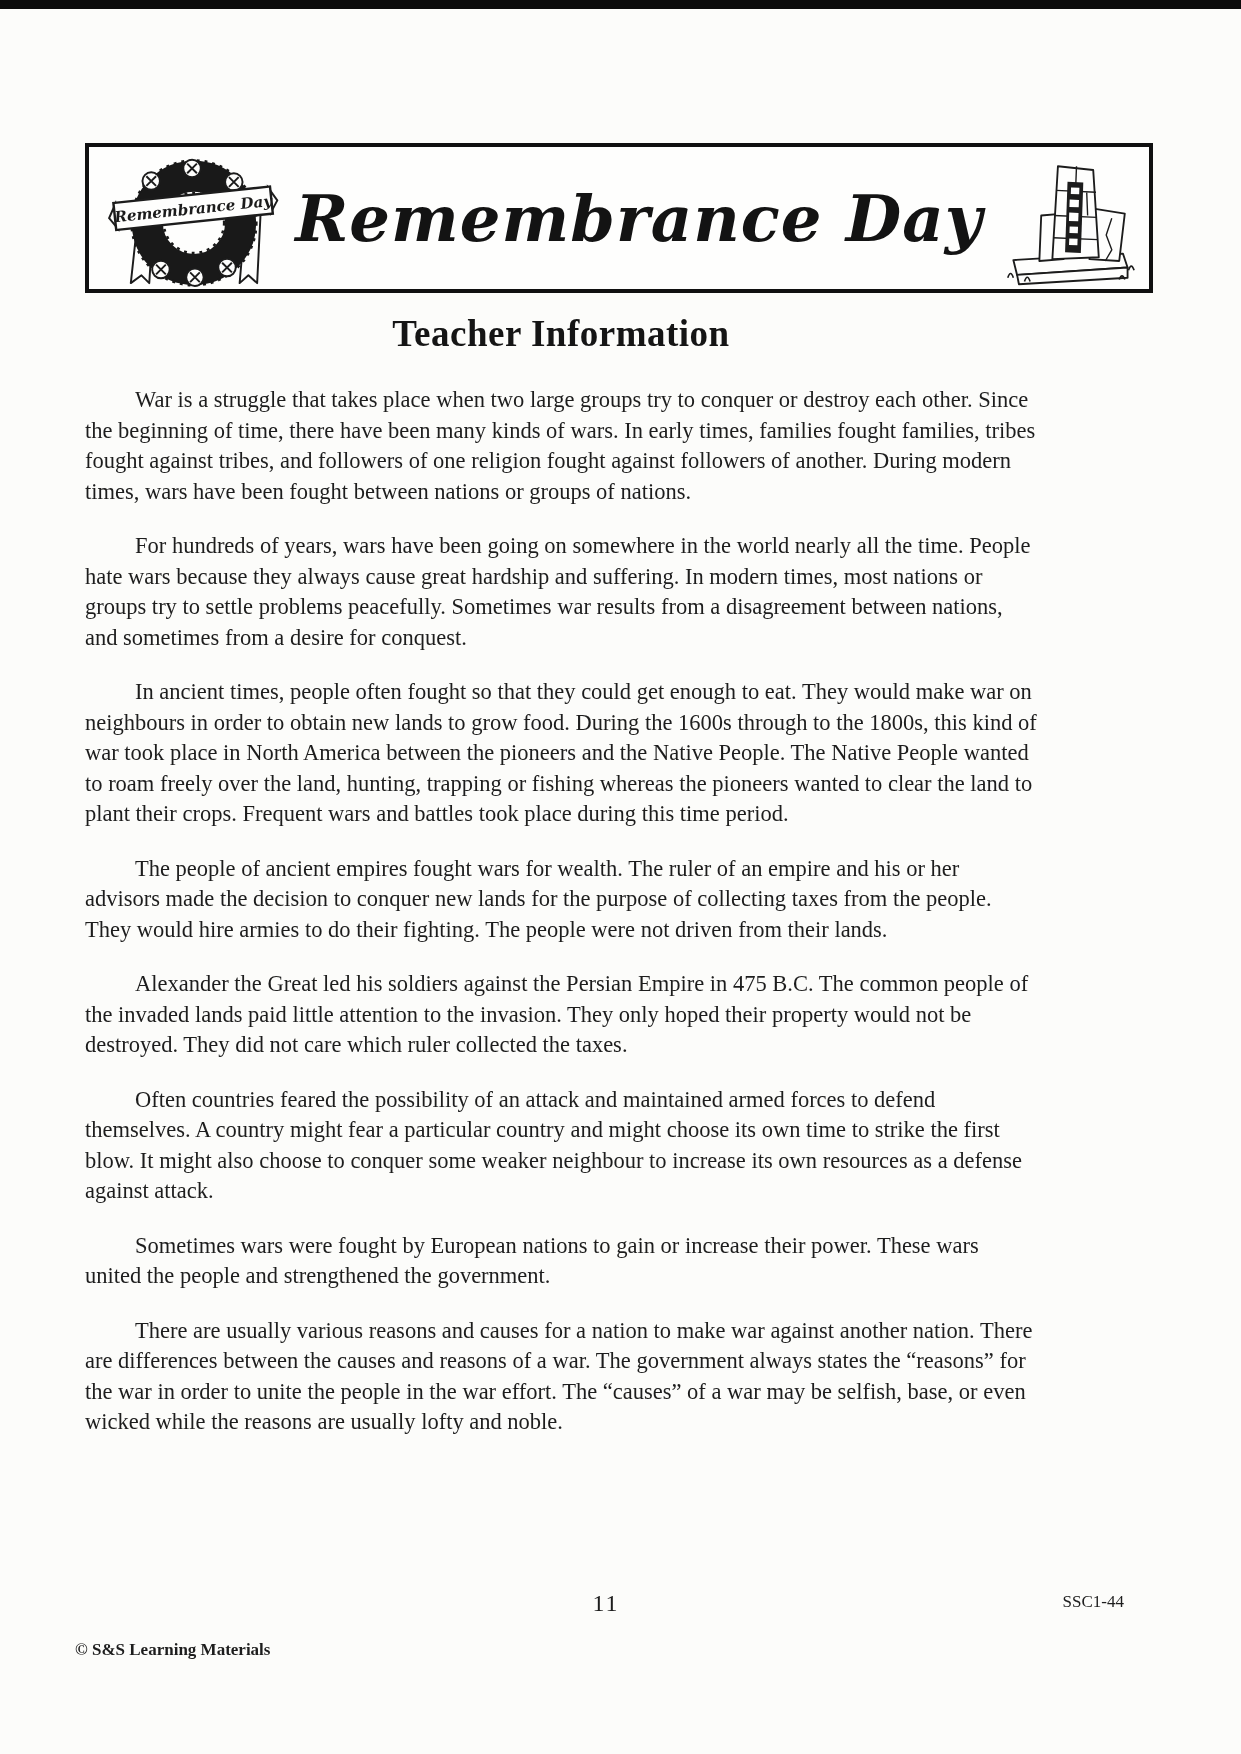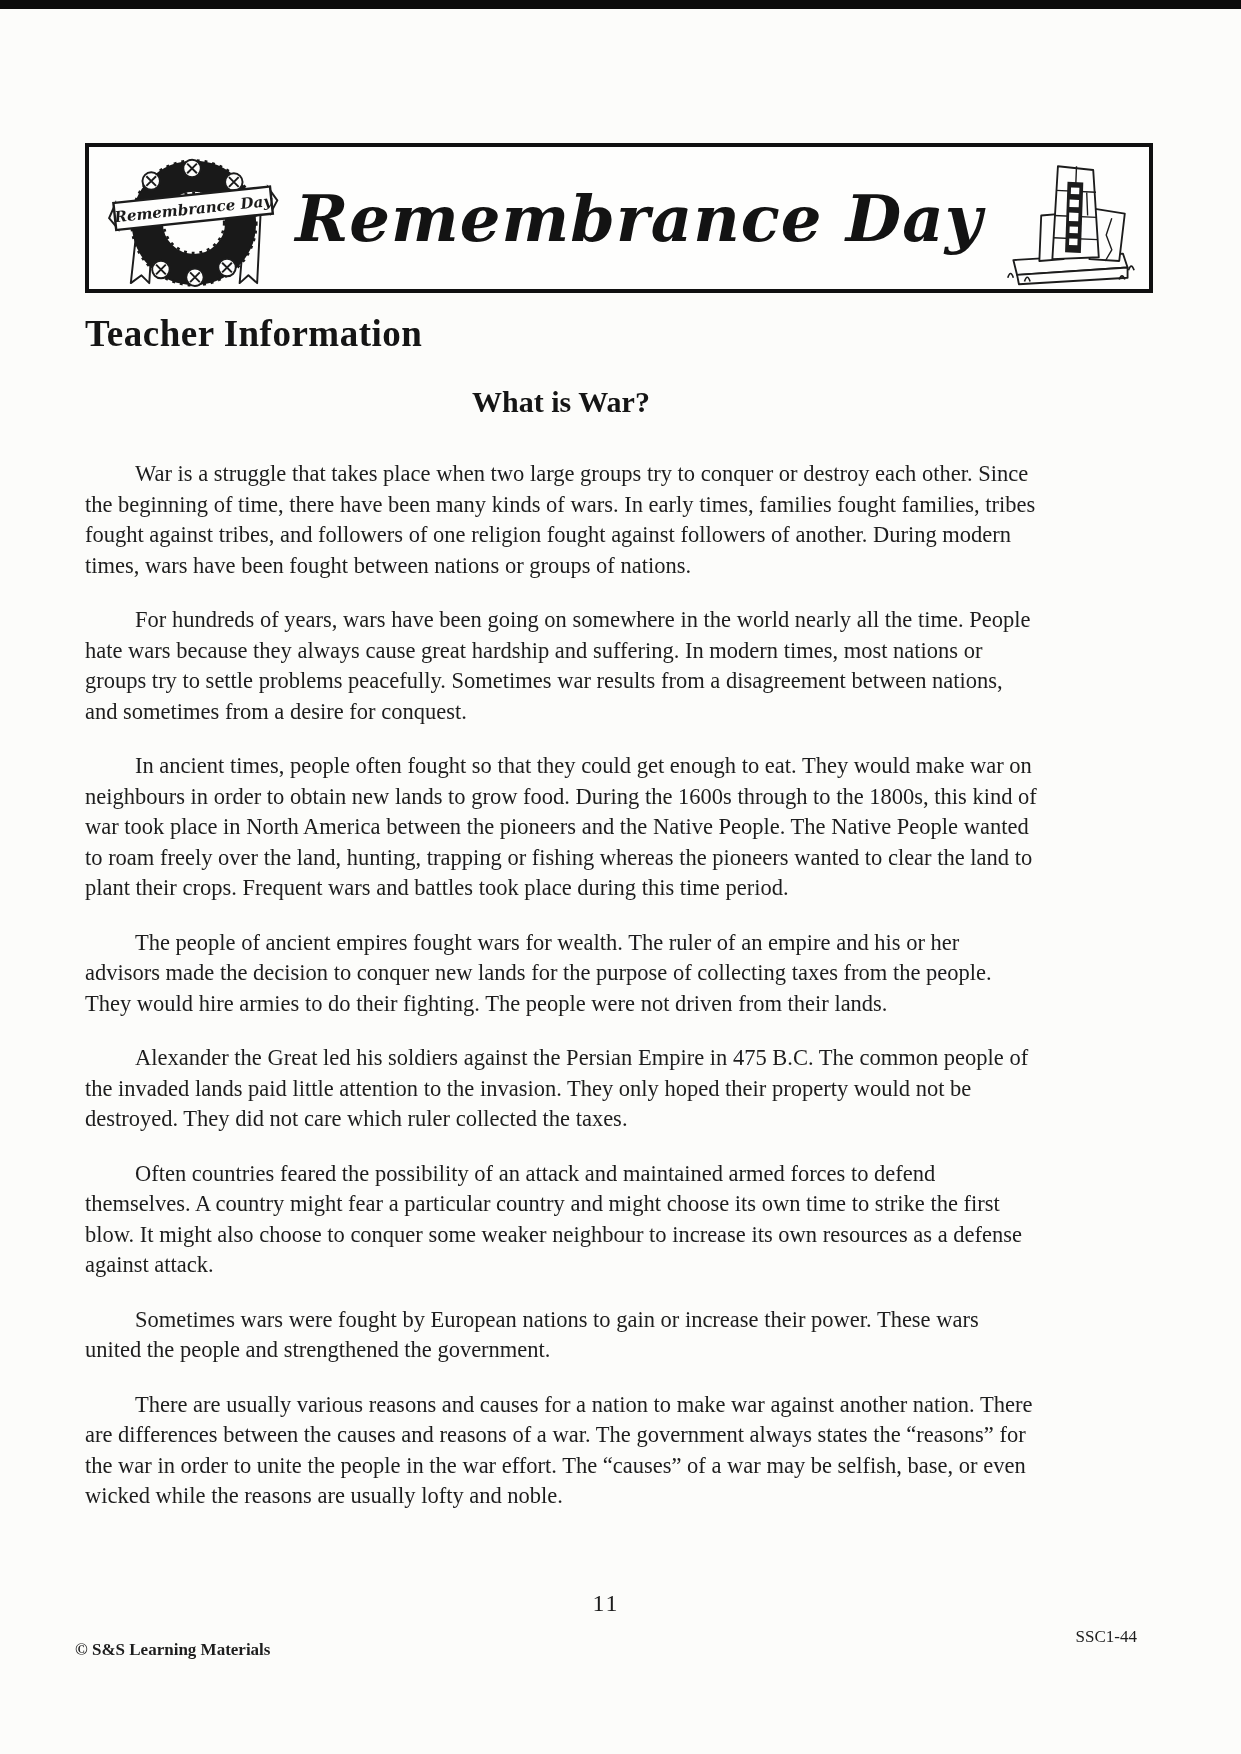--- a/index.html
+++ b/index.html
@@ -21,21 +21,21 @@
     position:absolute; left:200px; right:160px; top:0; bottom:0;
     display:flex; align-items:center; justify-content:center;
     font-family:"DejaVu Serif", serif; font-style:italic; font-weight:bold;
     font-size:64px; letter-spacing:1px; color:#131313; white-space:nowrap;
     margin:0;
   }
 
   
   .text-col { position:absolute; left:85px; top:312px; width:952px; }
   .page-title {
-    margin:0 0 30px; font-size:37px; font-weight:bold;
+    margin:0 0 30px; text-align:center; font-size:37px; font-weight:bold;
     letter-spacing:0.5px; color:#151515;font-family:Liberation Serif, serif;
   }
   .section-title {
     margin:0 0 40px; text-align:center; font-size:30px; font-weight:bold;
     color:#151515;
   }
   .text-col p {
     margin:8px 0 24px; font-size:22.5px; line-height:30.5px;
     text-indent:50px; color:#1d1d1d;
   }
@@ -43,21 +43,21 @@
   
   .footer {
     position:absolute; left:75px; right:104px; top:1590px; height:26px;
     font-size:17px; color:#1d1d1d;
   }
   .footer .copyright { position:absolute; left:0; top:2px; font-weight:bold;margin-top:48px; }
   .footer .page-number {
     position:absolute; left:50%; transform:translateX(-50%); top:0;
     font-size:24px; letter-spacing:2px;
   }
-  .footer .doc-code { position:absolute; right:0; top:2px;margin-top:35px; }
+  .footer .doc-code { position:absolute; right:13px; top:2px; }
 
   svg .ink { stroke:#1c1c1c; }
 </style>
 </head>
 <body>
 
 <div class="page">
 
   <div class="scan-bar-top"></div>
 
@@ -139,21 +139,20 @@
           <rect x="75" y="88" width="9" height="7"></rect>
         </g>
 
         <path d="M8 130 q3 -9 6 0 M26 134 q3 -9 6 0 M138 122 q3 -9 6 0 M128 132 q3 -8 6 0" fill="none" class="ink" stroke-width="1.8"></path>
       </svg>
     </div>
   </div>
 
   <div class="text-col">
     <h2 class="page-title">Teacher Information</h2>
-    <h3 class="section-title">What is War?</h3>
     <p>War is a struggle that takes place when two large groups try to conquer or destroy each other. Since the beginning of time, there have been many kinds of wars. In early times, families fought families, tribes fought against tribes, and followers of one religion fought against followers of another. During modern times, wars have been fought between nations or groups of nations.</p>
     <p>For hundreds of years, wars have been going on somewhere in the world nearly all the time. People hate wars because they always cause great hardship and suffering. In modern times, most nations or groups try to settle problems peacefully. Sometimes war results from a disagreement between nations, and sometimes from a desire for conquest.</p>
     <p>In ancient times, people often fought so that they could get enough to eat. They would make war on neighbours in order to obtain new lands to grow food. During the 1600s through to the 1800s, this kind of war took place in North America between the pioneers and the Native People. The Native People wanted to roam freely over the land, hunting, trapping or fishing whereas the pioneers wanted to clear the land to plant their crops. Frequent wars and battles took place during this time period.</p>
     <p>The people of ancient empires fought wars for wealth. The ruler of an empire and his or her advisors made the decision to conquer new lands for the purpose of collecting taxes from the people. They would hire armies to do their fighting. The people were not driven from their lands.</p>
     <p>Alexander the Great led his soldiers against the Persian Empire in 475 B.C. The common people of the invaded lands paid little attention to the invasion. They only hoped their property would not be destroyed. They did not care which ruler collected the taxes.</p>
     <p>Often countries feared the possibility of an attack and maintained armed forces to defend themselves. A country might fear a particular country and might choose its own time to strike the first blow. It might also choose to conquer some weaker neighbour to increase its own resources as a defense against attack.</p>
     <p>Sometimes wars were fought by European nations to gain or increase their power. These wars united the people and strengthened the government.</p>
     <p>There are usually various reasons and causes for a nation to make war against another nation. There are differences between the causes and reasons of a war. The government always states the “reasons” for the war in order to unite the people in the war effort. The “causes” of a war may be selfish, base, or even wicked while the reasons are usually lofty and noble.</p>
   </div>
 

